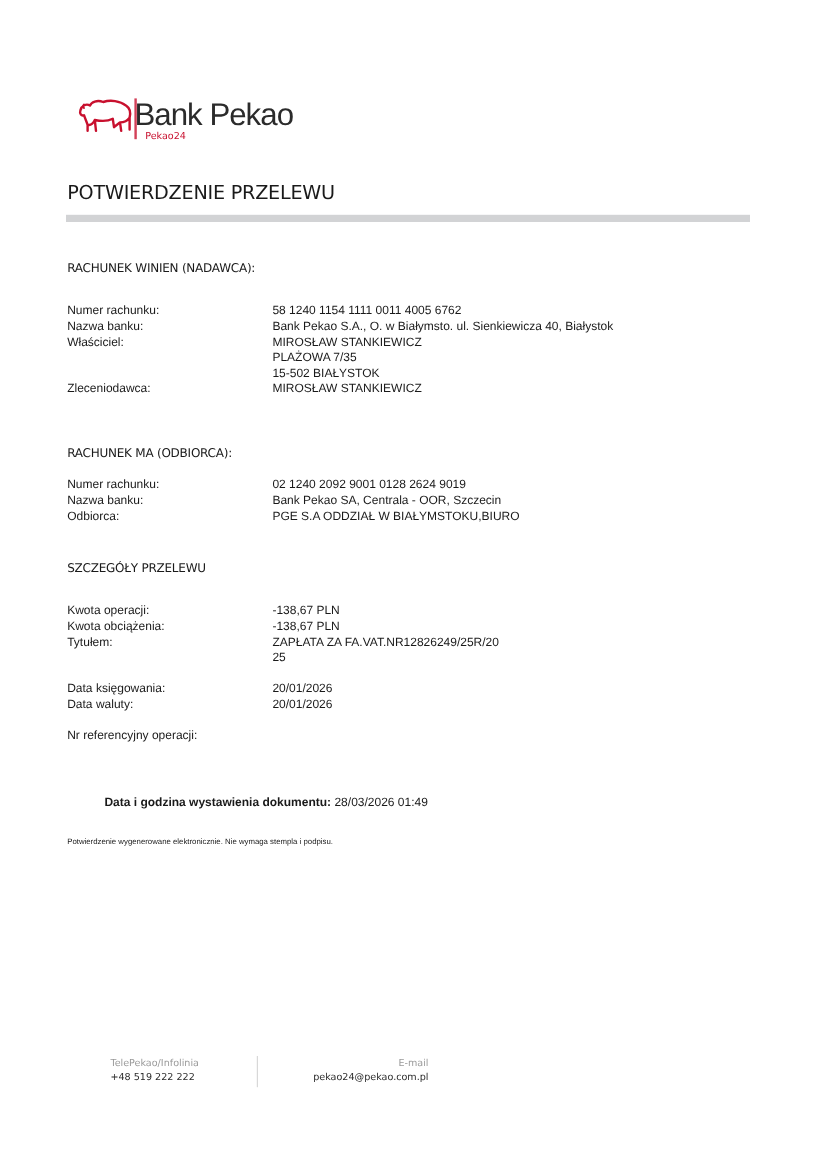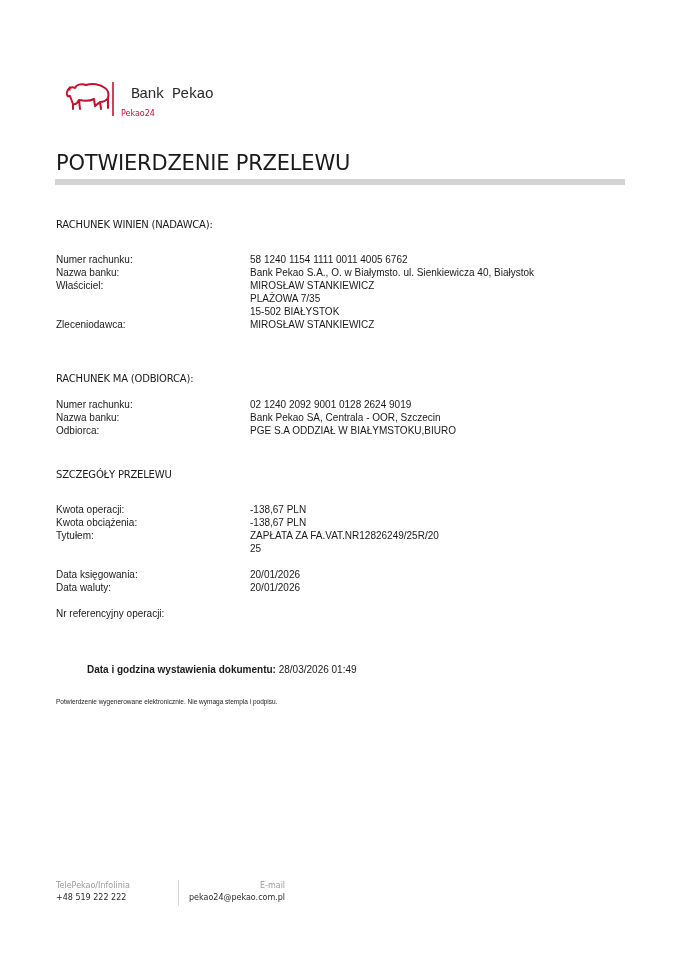--- a/index.html
+++ b/index.html
@@ -2,40 +2,40 @@
 <html><head>
 <meta charset="utf-8">
 <style>
   * { margin: 0; padding: 0; box-sizing: border-box; }
   html, body { width: 678px; height: 960px; background: #ffffff; }
   body { position: relative; font-family: "Liberation Sans", sans-serif; color: #1a1a1a; overflow: hidden; }
 
   .logo { position: absolute; left: 64px; top: 80px; width: 200px; height: 42px; }
   .logo-bison { position: absolute; left: 0; top: 2px; width: 48px; height: 30px; }
   .logo-divider { position: absolute; left: 48px; top: 2px; width: 1.5px; height: 34px; background: #c8102e; opacity: 0.8; }
-  .logo-name { position: absolute; left: 67px; top: 0px; font-family: Liberation Mono, monospace; font-size: 15px; letter-spacing: -0.8px; color: #2b2b2b; line-height: 30px; }
+  .logo-name { position: absolute; left: 48px; top: 0px; font-family: Liberation Sans, sans-serif; font-size: 26px; letter-spacing: -0.8px; color: #2b2b2b; line-height: 30px; }
   .logo-sub { position: absolute; left: 57px; top: 29px; font-family: "DejaVu Sans", sans-serif; font-size: 8px; color: #c8102e; line-height: 10px; }
 
-  .page-title { position: absolute; left: 56px; top: 151px; font-family: "DejaVu Sans", sans-serif; font-size: 21px; color: #1a1a1a; letter-spacing: -0.2px; }
+  .page-title { position: absolute; left: 56px; top: 151px; font-family: "DejaVu Sans", sans-serif; font-size: 16px; color: #1a1a1a; letter-spacing: -0.2px; }
   .title-bar { position: absolute; left: 55px; top: 179px; width: 570px; height: 6px; background: #d2d3d5; }
 
   .section-heading { position: absolute; left: 56px; font-family: "DejaVu Sans", sans-serif; font-size: 10px; color: #1a1a1a; letter-spacing: -0.2px; }
 
   .rows { position: absolute; left: 56px; width: 580px; }
   .row { display: flex; font-size: 10px; line-height: 13px; color: #1a1a1a; }
-  .row .lbl { width: 194px; flex: none; }
+  .row .lbl { width: 171px; flex: none; }
   .row .val { flex: 1; white-space: pre-line; }
   .gap { height: 13px; }
 
   .issued { position: absolute; left: 56px; top: 664px; font-size: 10px; color: #1a1a1a; }
   .issued b { font-weight: bold; padding-left: 31px; }
   .note { position: absolute; left: 56px; top: 698px; font-size: 6.5px; color: #1a1a1a; }
 
   .footer { position: absolute; left: 56px; top: 880px; height: 30px; display: flex; font-family: "DejaVu Sans", sans-serif; }
-  .footer .col { font-size: 8px; line-height: 12px; }
+  .footer .col { font-size: 8px; line-height: 12px; margin-left: 36px; }
   .footer .col .k { color: #9a9a9a; }
   .footer .col .v { color: #2b2b2b; }
   .footer .col1 { width: 122px; }
   .footer .sep { width: 1px; height: 26px; background: #d8d8d8; margin-top: 0px; }
   .footer .col2 { padding-left: 10px; text-align: right; }
 </style>
 </head>
 <body>
 
 <div class="logo">

